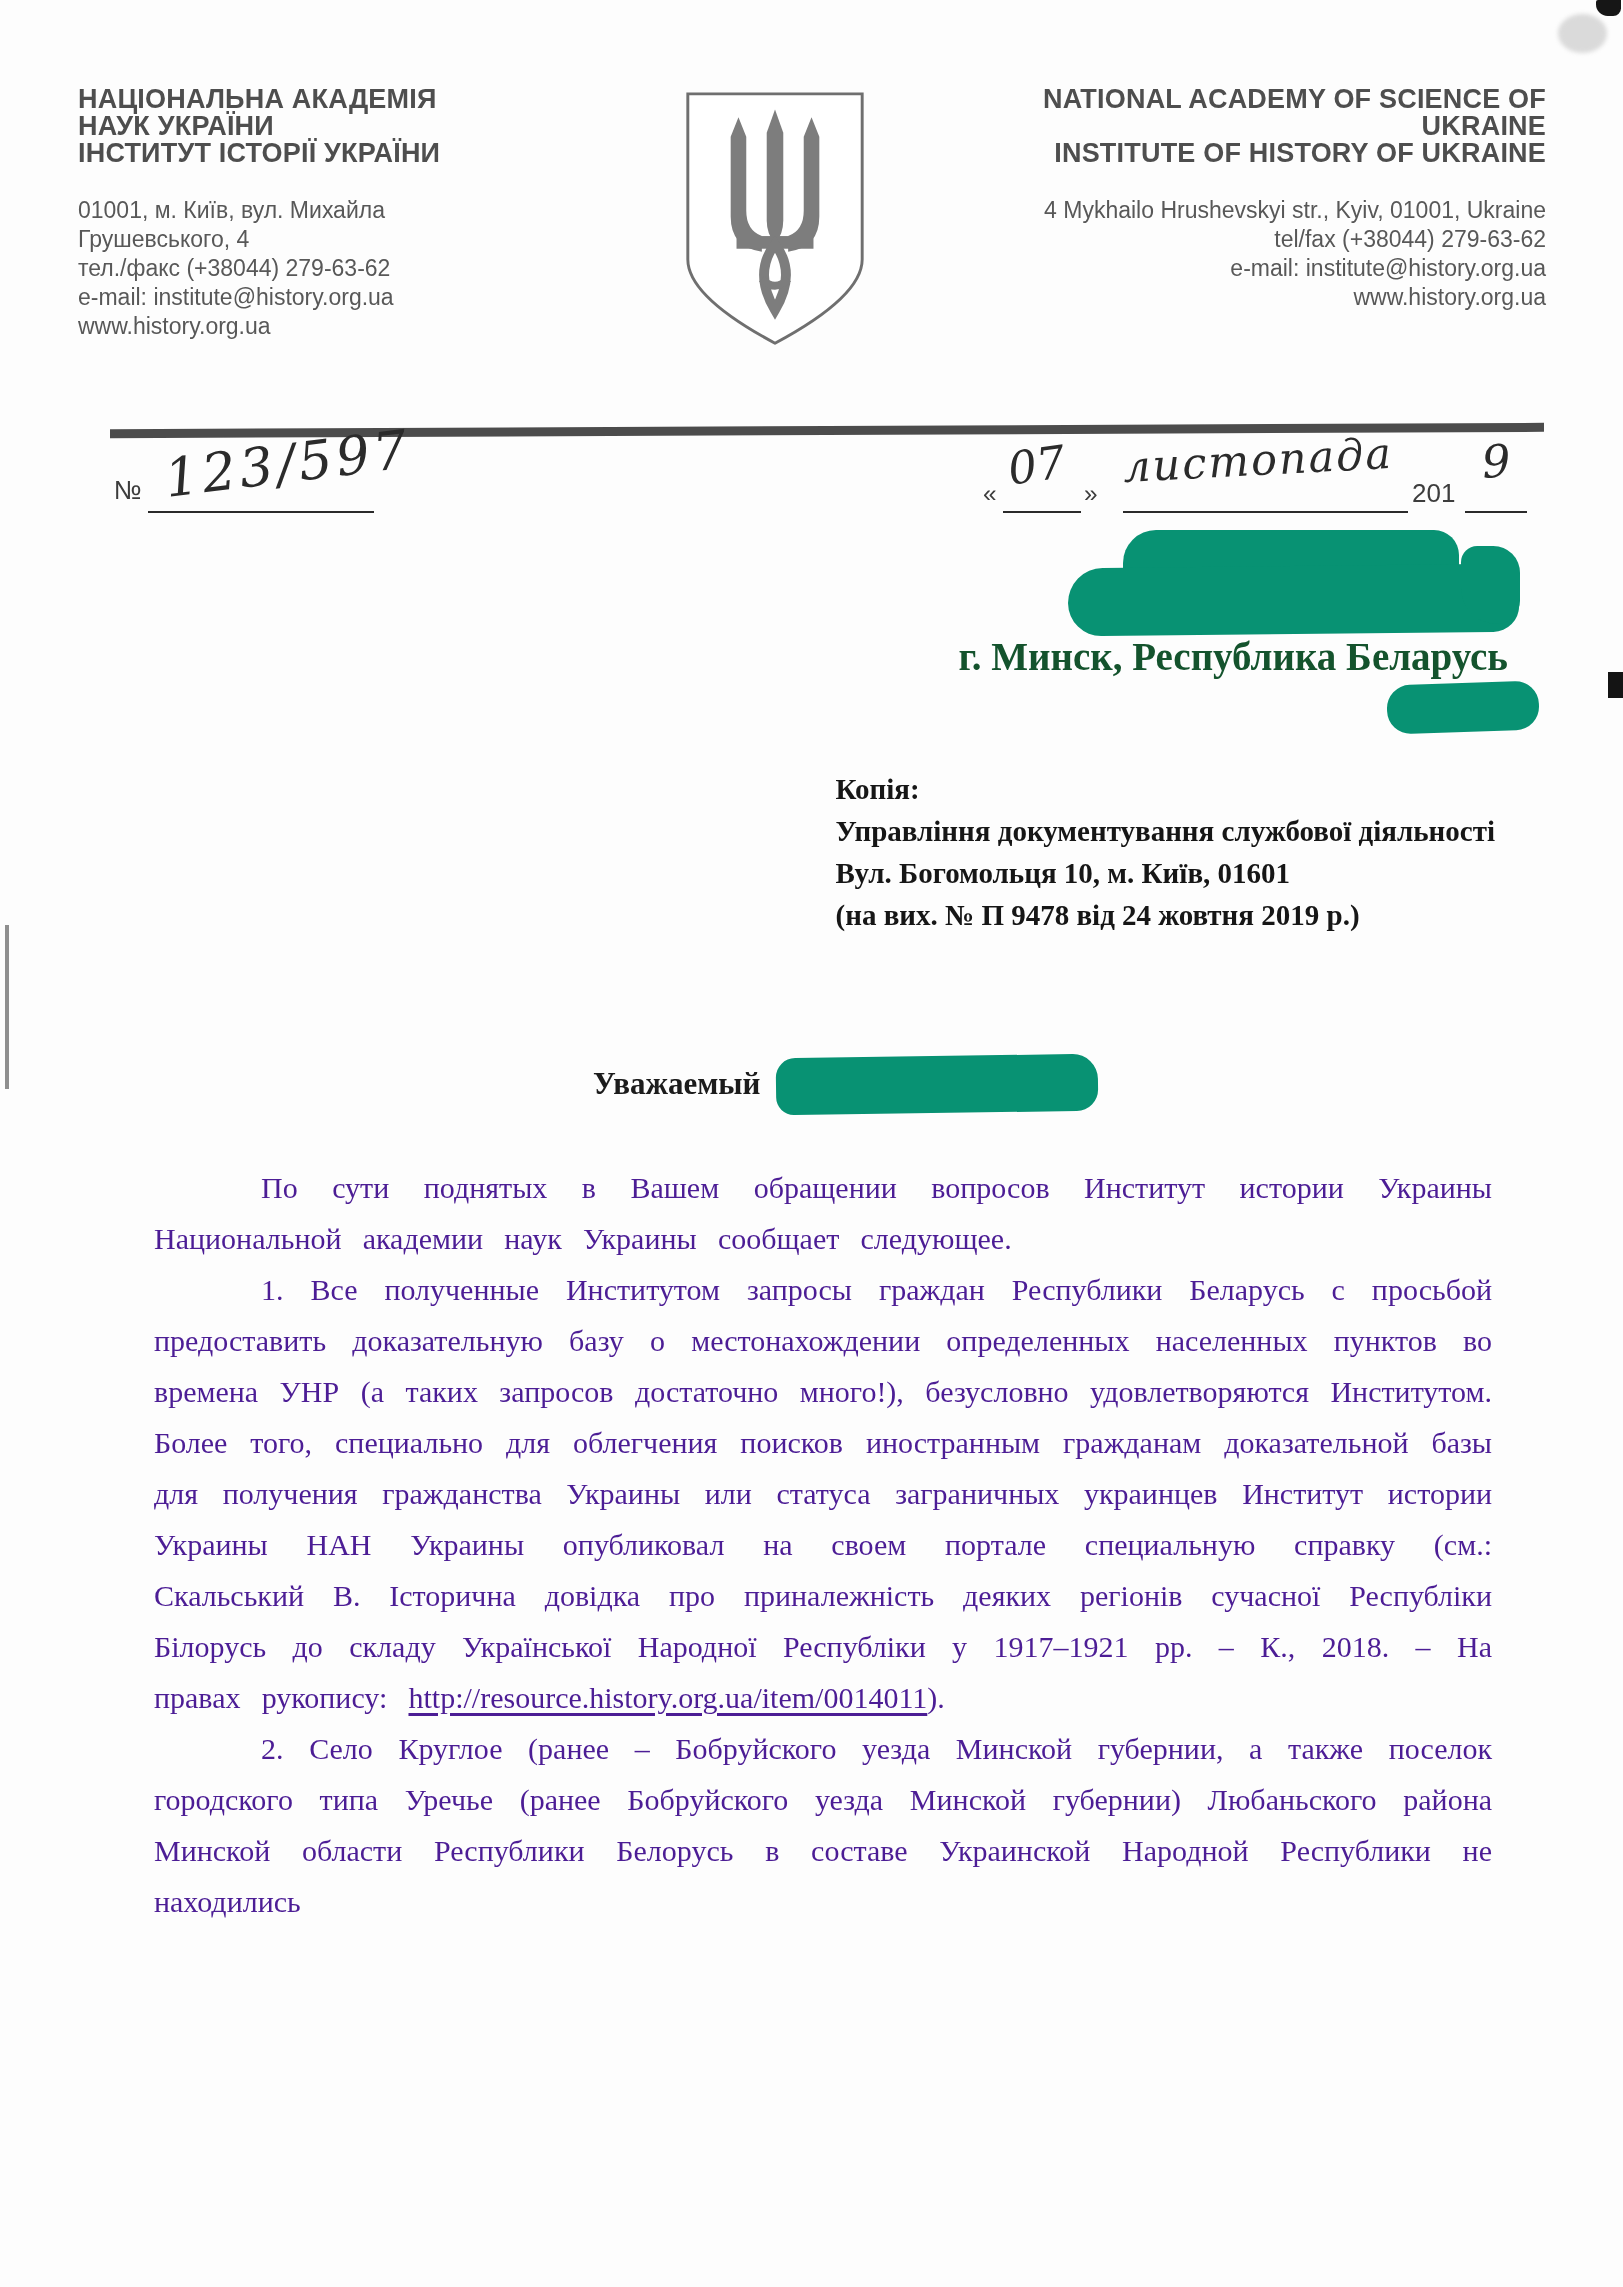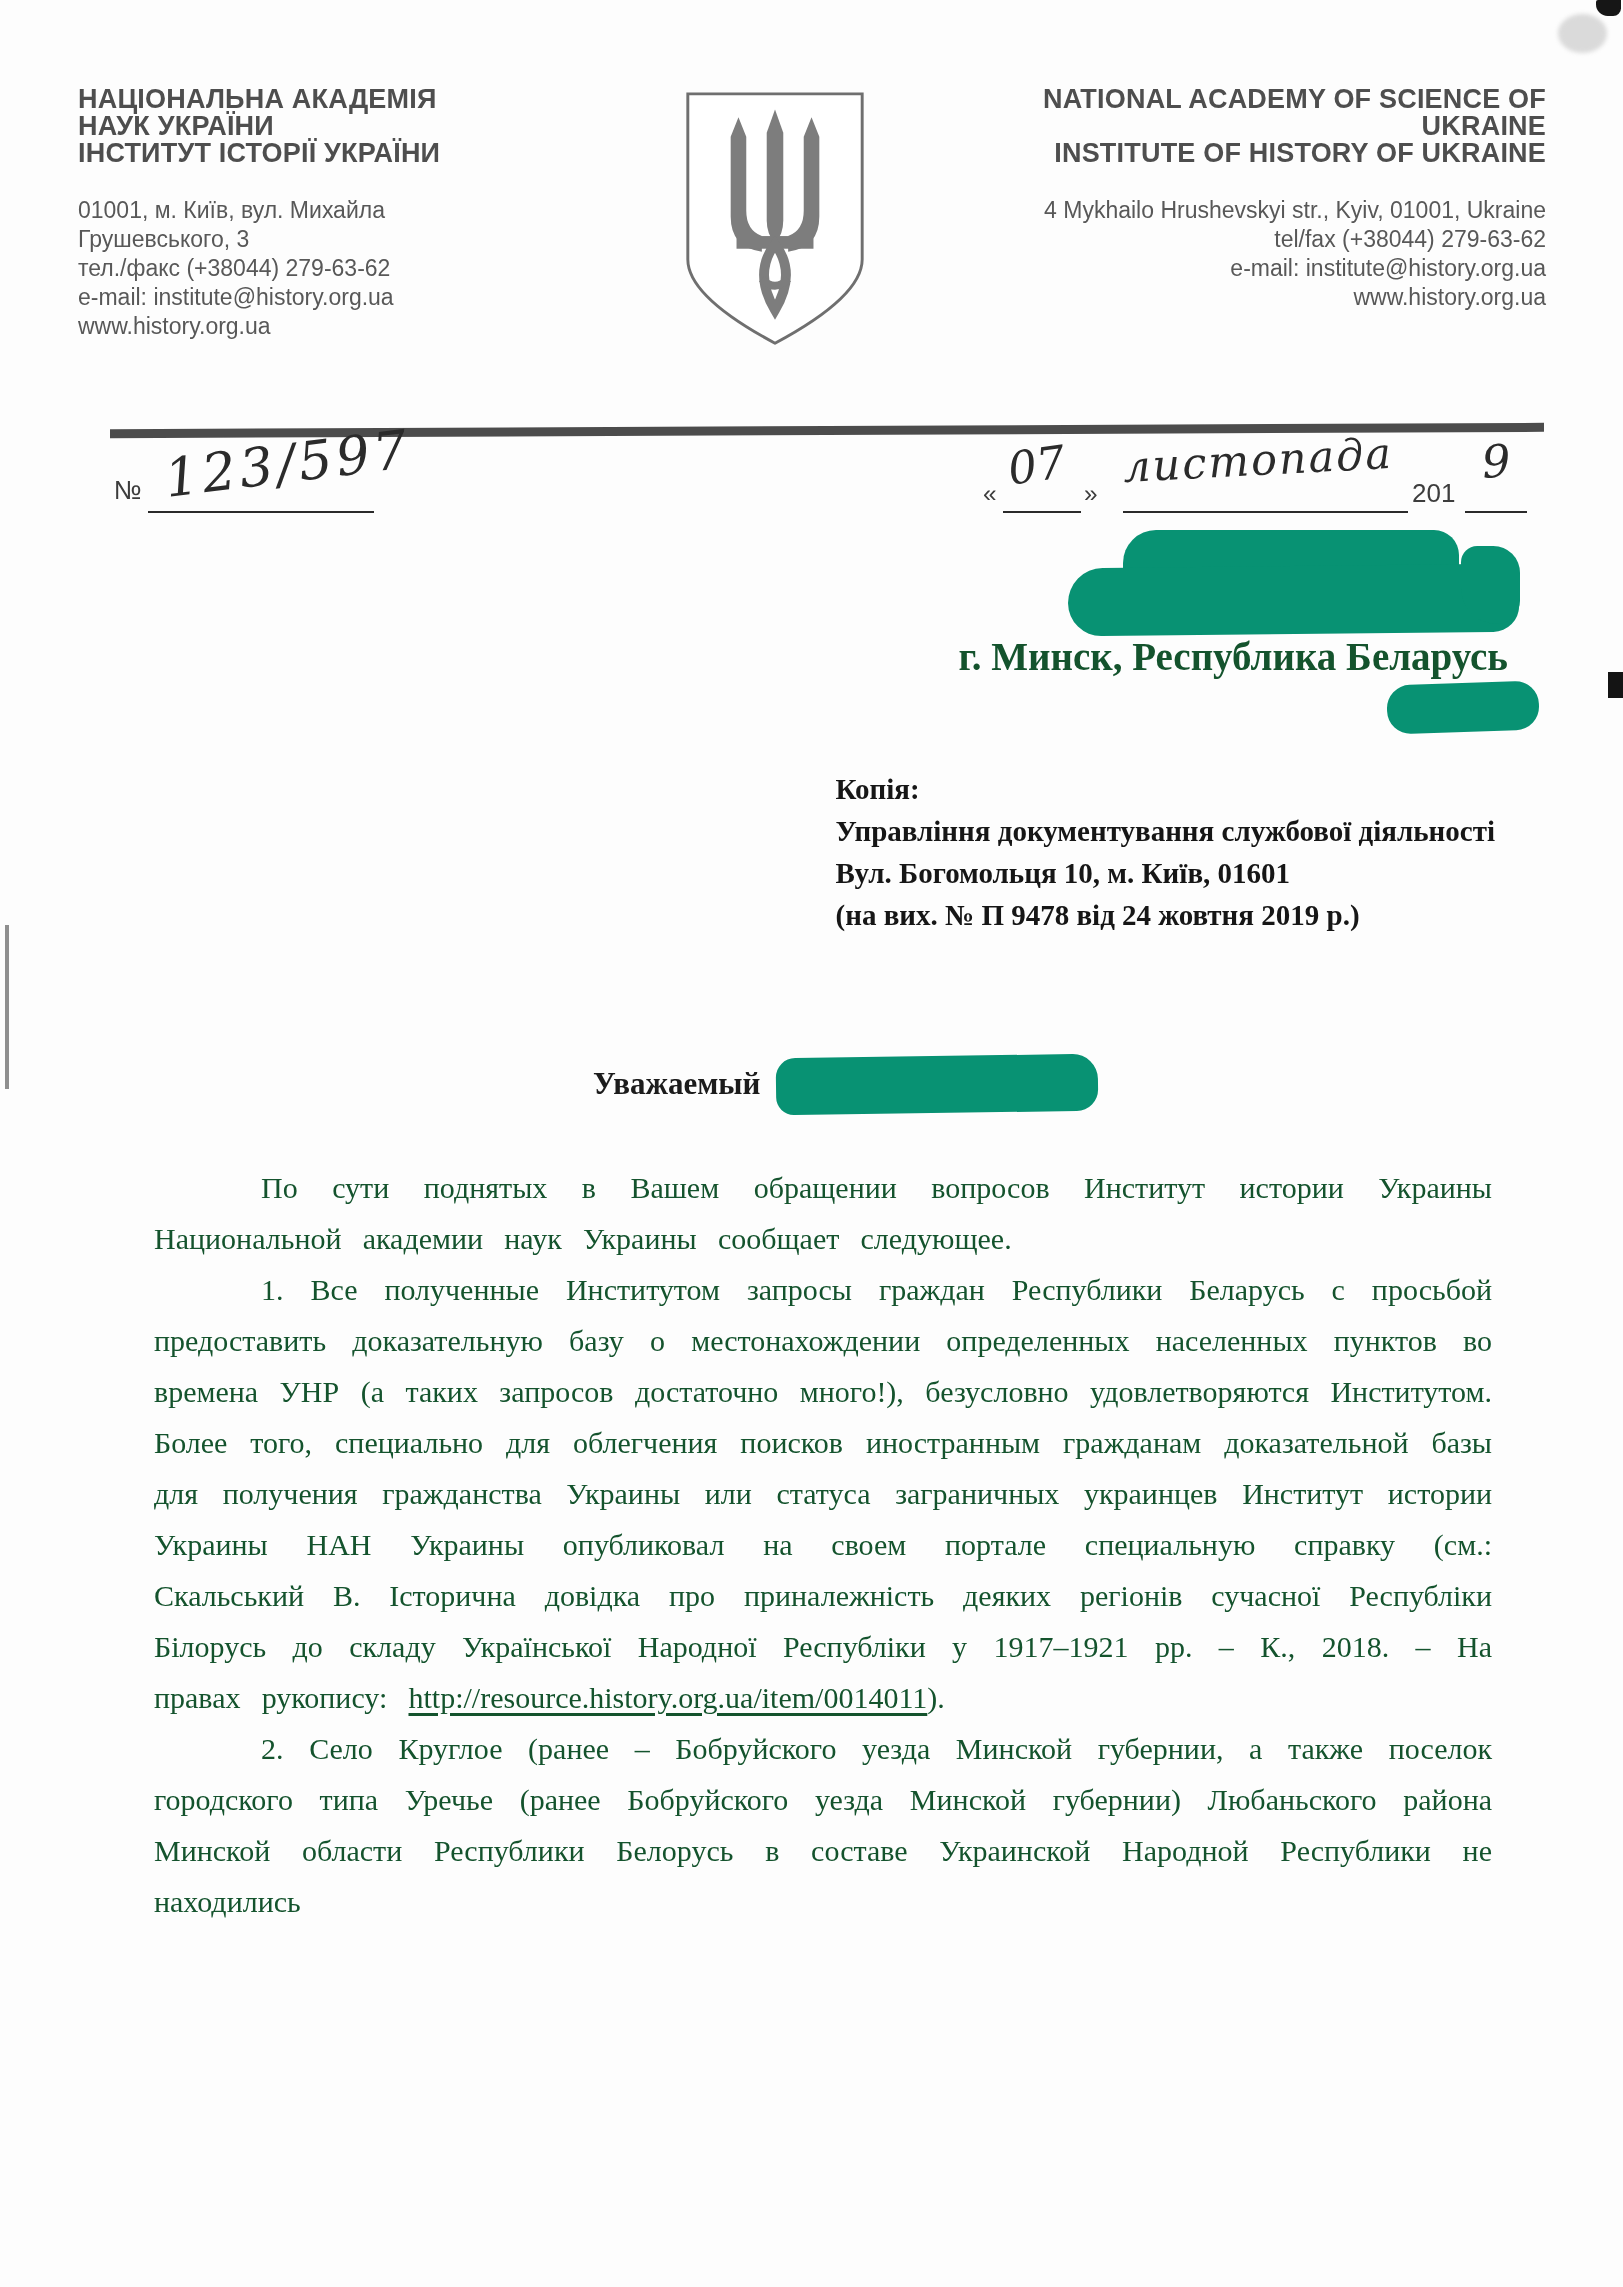--- a/index.html
+++ b/index.html
@@ -59,41 +59,41 @@
   
   .corner-mark{position:absolute;left:1596px;top:0;width:25px;height:15.6px;background:#161616;border-radius:2px 0 7.8px 11.7px;}
   .corner-smudge{position:absolute;left:1558px;top:13.7px;width:49px;height:39px;background:#9a9a9a;opacity:.35;border-radius:50%;filter:blur(2px);}
   .edge-mark{position:absolute;left:1608px;top:672px;width:15.6px;height:26px;background:#141414;}
   .left-line{position:absolute;left:4.9px;top:925px;width:3.9px;height:164px;background:#8f8f8f;}
   
   .salutation{position:absolute;left:593px;top:1053px;height:62px;display:flex;align-items:center;}
   .salutation .label{font-weight:bold;font-size:31px;text-align:center;}
   .body-text{
     position:absolute;left:154px;top:1162px;width:1338px;
-    font-size:30px;line-height:51px;text-align:justify;color:#14532d;
+    font-size:30px;line-height:51px;text-align:justify;color:#4c1d95;
     word-spacing:13.7px;
   }
   .body-text p{margin:0;text-indent:107px;}
   .doc-link{text-decoration:underline;text-underline-offset:4.9px;}
 </style>
 </head>
 <body>
 
 <div class="page">
 
   <div class="corner-mark"></div>
   <div class="corner-smudge"></div>
   <div class="edge-mark"></div>
   <div class="left-line"></div>
 
   <div class="hdr-left">
     <div class="org-line">НАЦІОНАЛЬНА АКАДЕМІЯ НАУК УКРАЇНИ</div>
     <div class="org-line">ІНСТИТУТ ІСТОРІЇ УКРАЇНИ</div>
     <div class="addr-block">
-      <div class="addr-line">01001, м. Київ, вул. Михайла Грушевського, 3</div>
+      <div class="addr-line">01001, м. Київ, вул. Михайла Грушевського, 4</div>
       <div class="addr-line">тел./факс (+38044) 279-63-62</div>
       <div class="addr-line">e-mail: institute@history.org.ua</div>
       <div class="addr-line">www.history.org.ua</div>
     </div>
   </div>
 
   <div class="emblem">
     <svg viewBox="0 0 195 270" width="190" height="263" aria-hidden="true">
       <path d="M8,6 H187 V176 Q187,214 97.5,262 Q8,214 8,176 Z" fill="#ffffff" stroke="#6f6f6f" stroke-width="3"></path>
       <g fill="#7d7d7d">

